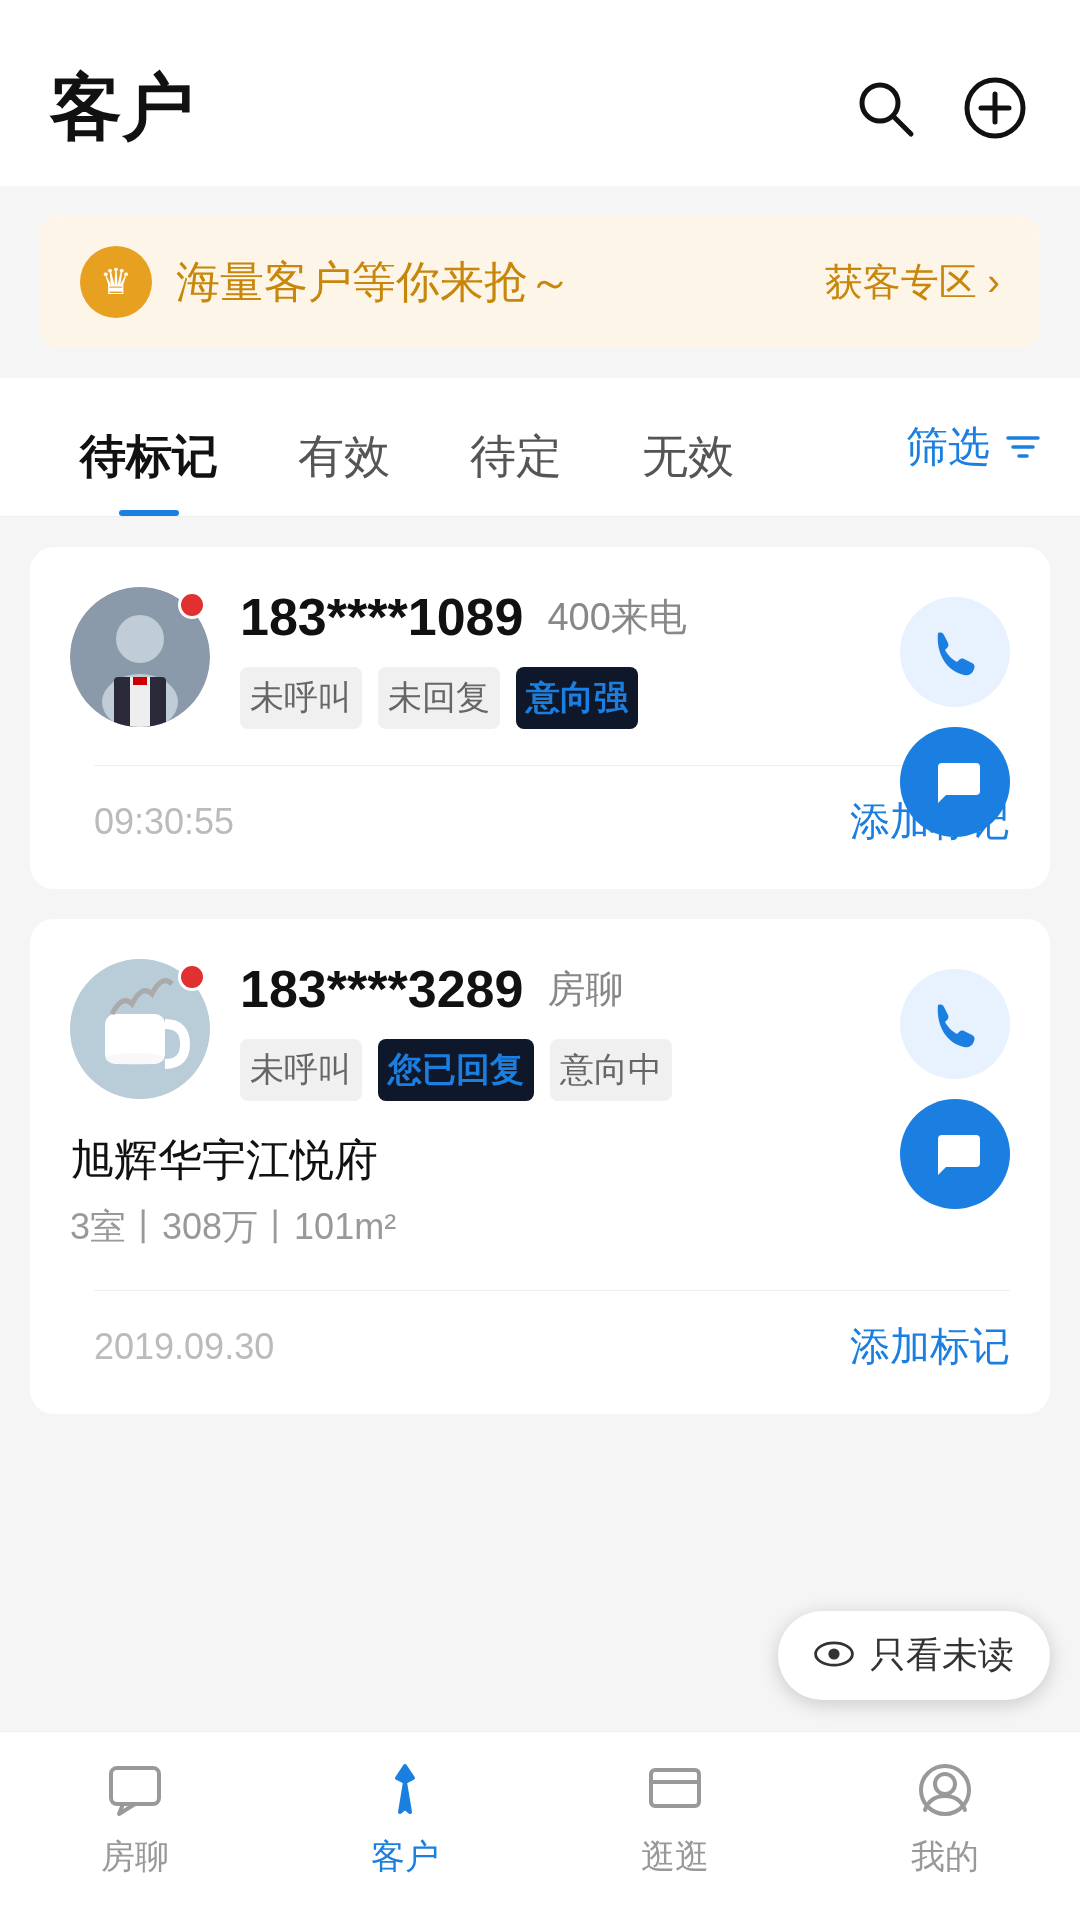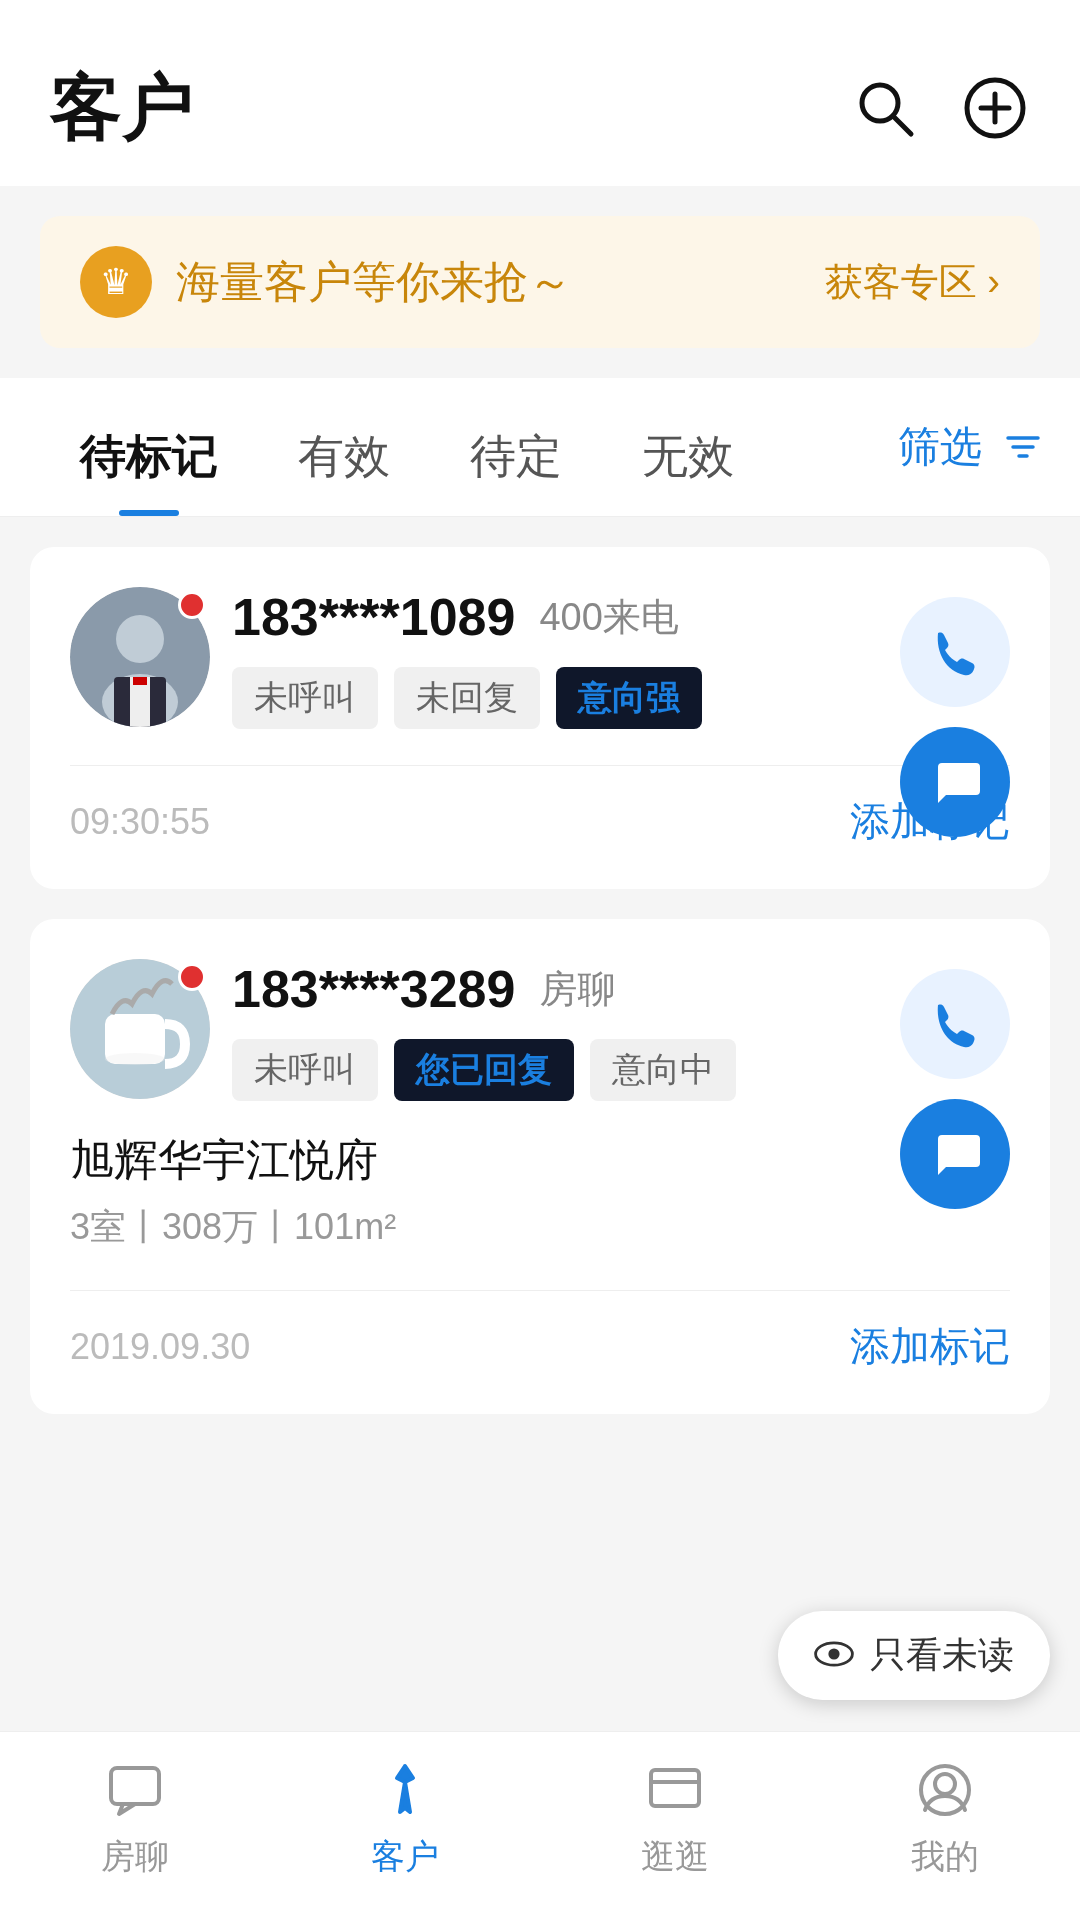--- a/index.html
+++ b/index.html
@@ -112,21 +112,21 @@
       left: 50%;
       transform: translateX(-50%);
       width: 60px;
       height: 6px;
       background: #1a7fe0;
       border-radius: 3px;
     }
     .filter-btn {
       display: flex;
       align-items: center;
-      gap: 24px;
+      gap: 16px;
       color: #1a7fe0;
       font-size: 42px;
       padding: 10px 0 30px;
       cursor: pointer;
     }
 
     
     .content {
       padding: 30px 30px;
       display: flex;
@@ -138,21 +138,21 @@
     .customer-card {
       background: #fff;
       border-radius: 24px;
       padding: 40px;
       position: relative;
     }
 
     .card-top {
       display: flex;
       align-items: flex-start;
-      gap: 22px;
+      gap: 30px;
       margin-bottom: 30px;
     }
 
     .avatar-wrap {
       position: relative;
       flex-shrink: 0;
     }
     .avatar {
       width: 140px;
       height: 140px;
@@ -192,21 +192,21 @@
       font-size: 38px;
       color: #888;
       text-align: right;
     }
     .tags {
       display: flex;
       gap: 16px;
       flex-wrap: wrap;
     }
     .tag {
-      padding: 8px 22px;
+      padding: 8px 10px;
       border-radius: 8px;
       font-size: 34px;
       background: #f0f0f0;
       color: #666;
     }
     .tag.blue {
       background: #0f172a;
       color: #1a7fe0;
       font-weight: bold;
     }
@@ -252,20 +252,21 @@
       line-height: 1.5;
     }
 
     .card-footer {
       display: flex;
       align-items: center;
       justify-content: space-between;
       margin-top: 36px;
       padding-top: 28px;
       border-top: 1px solid #eee;
+      margin-left: 24px;
     }
     .card-time {
       font-size: 36px;
       color: #bbb;
     }
     .add-mark-btn {
       font-size: 40px;
       color: #1a7fe0;
       cursor: pointer;
     }

